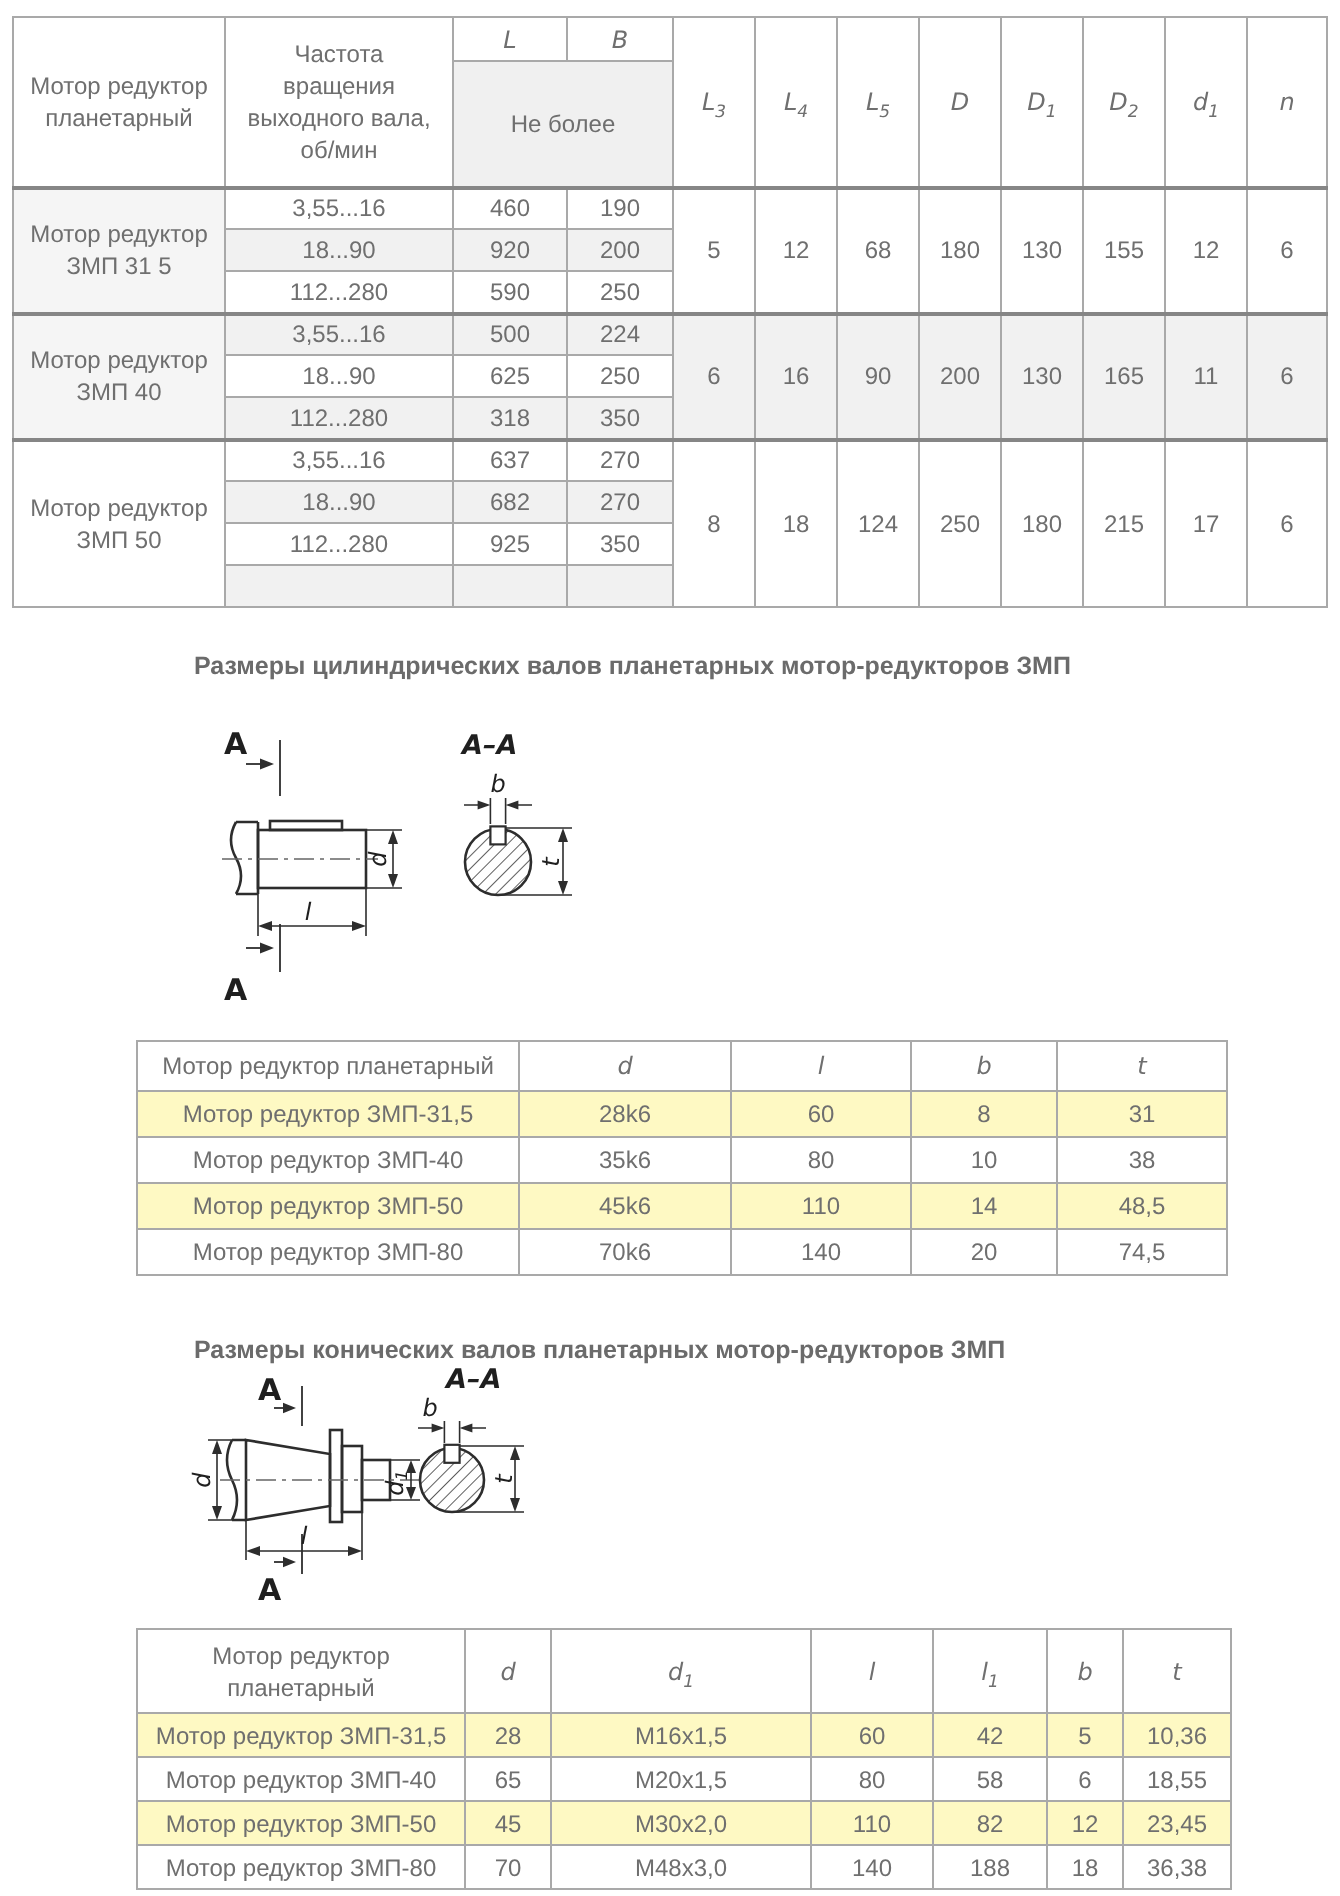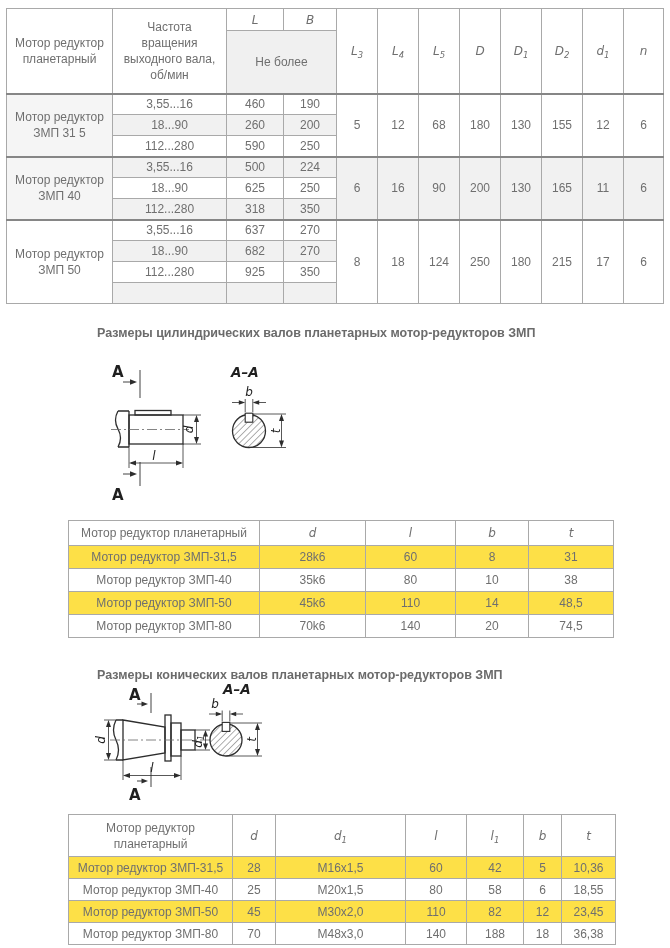--- a/index.html
+++ b/index.html
@@ -39,21 +39,21 @@
   .secAA{font-size:13.5px;font-weight:bold;font-style:italic}
   .dim{font-size:12px;font-style:italic}
   .dimsub{font-size:8px;font-style:italic}
   
   #t2{left:68px;top:520px;width:545px}
   #t2 thead tr{height:25px}
   #t2 tbody tr{height:23px}
   #t3{left:68px;top:814px;width:547px}
   #t3 thead tr{height:42px}
   #t3 tbody tr{height:22px}
-  #t2 tbody tr.alt,#t3 tbody tr.alt{background:#fde047}
+  #t2 tbody tr.alt,#t3 tbody tr.alt{background:#fef9c3}
 </style>
 </head>
 <body>
 
 <div>
 
   <table id="t1">
       <colgroup>
         <col style="width: 106px;">
         <col style="width: 114px;">
@@ -102,21 +102,21 @@
           <td rowspan="3" class="dimcell">12</td>
           <td rowspan="3" class="dimcell">68</td>
           <td rowspan="3" class="dimcell">180</td>
           <td rowspan="3" class="dimcell">130</td>
           <td rowspan="3" class="dimcell">155</td>
           <td rowspan="3" class="dimcell">12</td>
           <td rowspan="3" class="dimcell">6</td>
         </tr>
         <tr class="alt">
           <td>18...90</td>
-          <td>260</td>
+          <td>920</td>
           <td>200</td>
         </tr>
         <tr>
           <td>112...280</td>
           <td>590</td>
           <td>250</td>
         </tr>
         <tr class="alt gsep">
           <td rowspan="3" class="glabel ml shade">Мотор редуктор
 ЗМП 40</td>
@@ -357,21 +357,21 @@
           <td>Мотор редуктор ЗМП-31,5</td>
           <td>28</td>
           <td>M16x1,5</td>
           <td>60</td>
           <td>42</td>
           <td>5</td>
           <td>10,36</td>
         </tr>
         <tr>
           <td>Мотор редуктор ЗМП-40</td>
-          <td>25</td>
+          <td>65</td>
           <td>M20x1,5</td>
           <td>80</td>
           <td>58</td>
           <td>6</td>
           <td>18,55</td>
         </tr>
         <tr class="alt">
           <td>Мотор редуктор ЗМП-50</td>
           <td>45</td>
           <td>M30x2,0</td>

